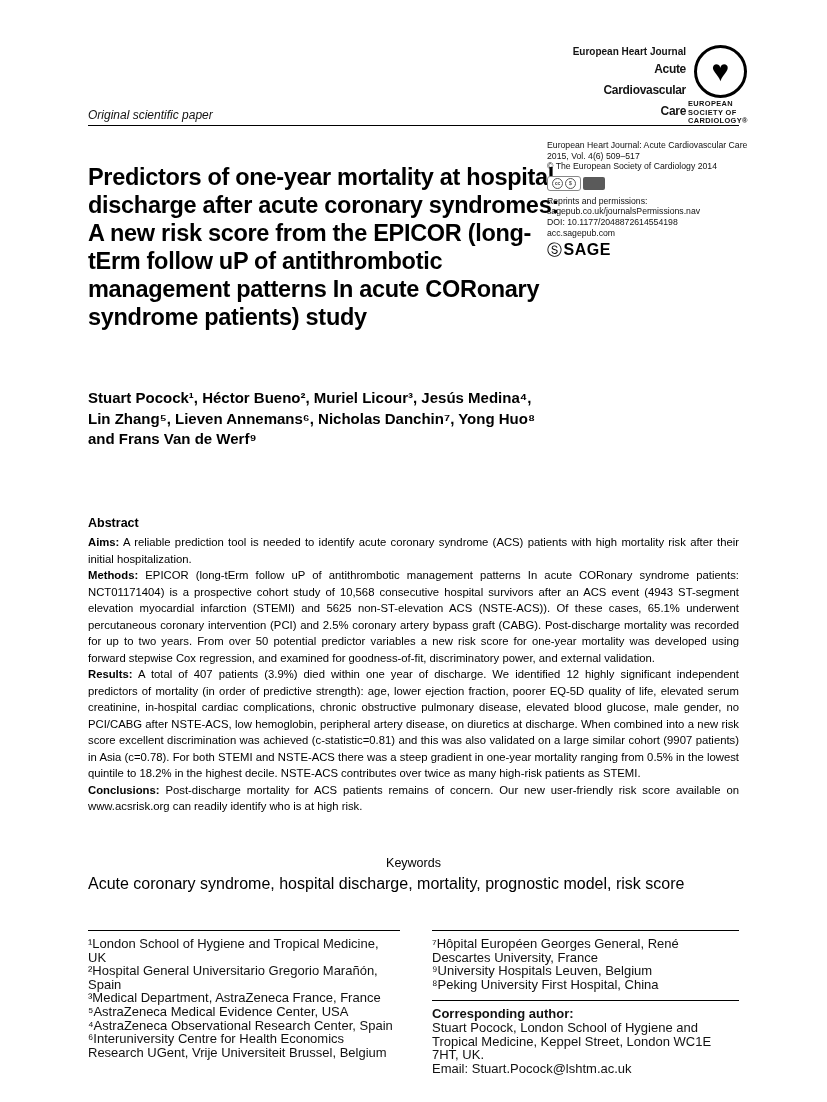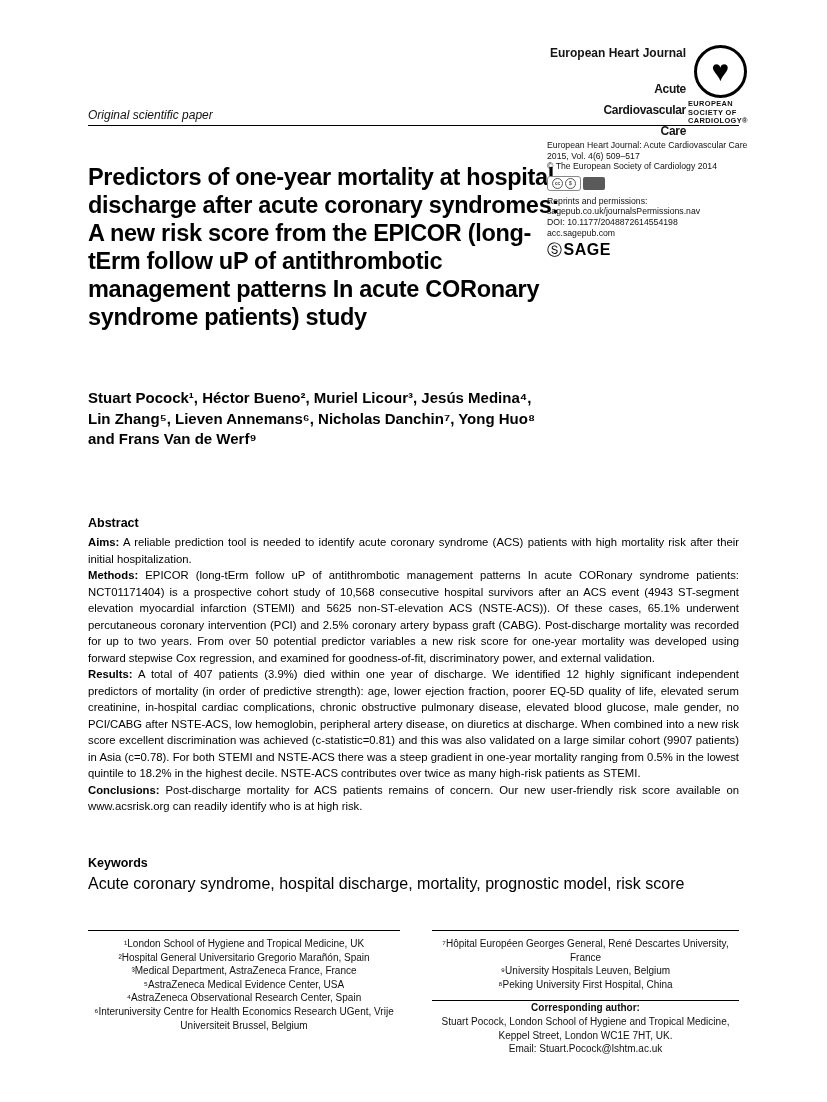--- a/index.html
+++ b/index.html
@@ -15,21 +15,21 @@
   .paper-type{
     position:absolute;left:88px;top:108px;
     font-size:12px;font-style:italic;color:#111;
   }
   .header-rule{
     position:absolute;left:88px;top:125px;width:651px;height:1.3px;background:#000;
   }
   .brand{
     position:absolute;left:440px;top:46px;width:246px;text-align:right;color:#141414;
   }
-  .brand-top{font-size:12px;font-weight:bold;margin-bottom:19px;}
+  .brand-top{font-size:10px;font-weight:bold;margin-bottom:2px;}
   .brand-line{font-size:12px;line-height:21px;font-weight:bold;letter-spacing:-0.3px;}
   .esc-logo{
     position:absolute;left:694px;top:45px;width:47px;height:47px;
     border:3.5px solid #000;border-radius:50%;
     display:flex;align-items:center;justify-content:center;
   }
   .esc-heart{font-size:30px;line-height:30px;color:#000;margin-top:-2px;}
   .esc-text{
     position:absolute;left:688px;top:100px;width:80px;
     font-size:7.4px;font-weight:bold;line-height:8.6px;letter-spacing:0.4px;color:#111;
@@ -67,36 +67,36 @@
     position:absolute;left:88px;top:388px;width:560px;
     font-size:15px;font-weight:bold;line-height:20.5px;color:#000;
   }
   
   .abstract{position:absolute;left:88px;top:500px;width:651px;}
   .abstract h2{font-size:12.5px;font-weight:bold;margin:16px 0 4px 0;}
   .abs{font-size:11.3px;line-height:16.5px;text-align:justify;margin:0;color:#000;}
   .abs .lead{font-weight:bold;}
   
   .keywords{position:absolute;left:88px;top:856px;width:651px;}
-  .keywords h2{font-size:12.5px;font-weight:bold;margin:0 0 5px 0;}
+  .keywords h2{font-size:12.5px;font-weight:normal;margin:0 0 5px 0;text-align:center;}
   .keywords p{font-size:16px;margin:0;}
   
   .fn{
-    font-size:10px;line-height:13.6px;color:#111;text-align:center;
+    font-size:13px;line-height:13.6px;color:#111;
   }
   .fn-left{
     position:absolute;left:88px;top:930px;width:312px;
     border-top:1.2px solid #000;padding-top:6px;
   }
   .fn-right{
     position:absolute;left:432px;top:930px;width:307px;
     border-top:1.2px solid #000;padding-top:6px;
   }
   .corr{
-    margin-top:9px;border-top:1.2px solid #000;
+    margin-top:9px;border-top:1.2px solid #000;padding-top:6px;
   }
   .corr-label{font-weight:bold;}
 </style>
 </head>
 <body>
 
 <div class="page">
 
   <div class="paper-type">Original scientific paper</div>
   <div class="header-rule"></div>

